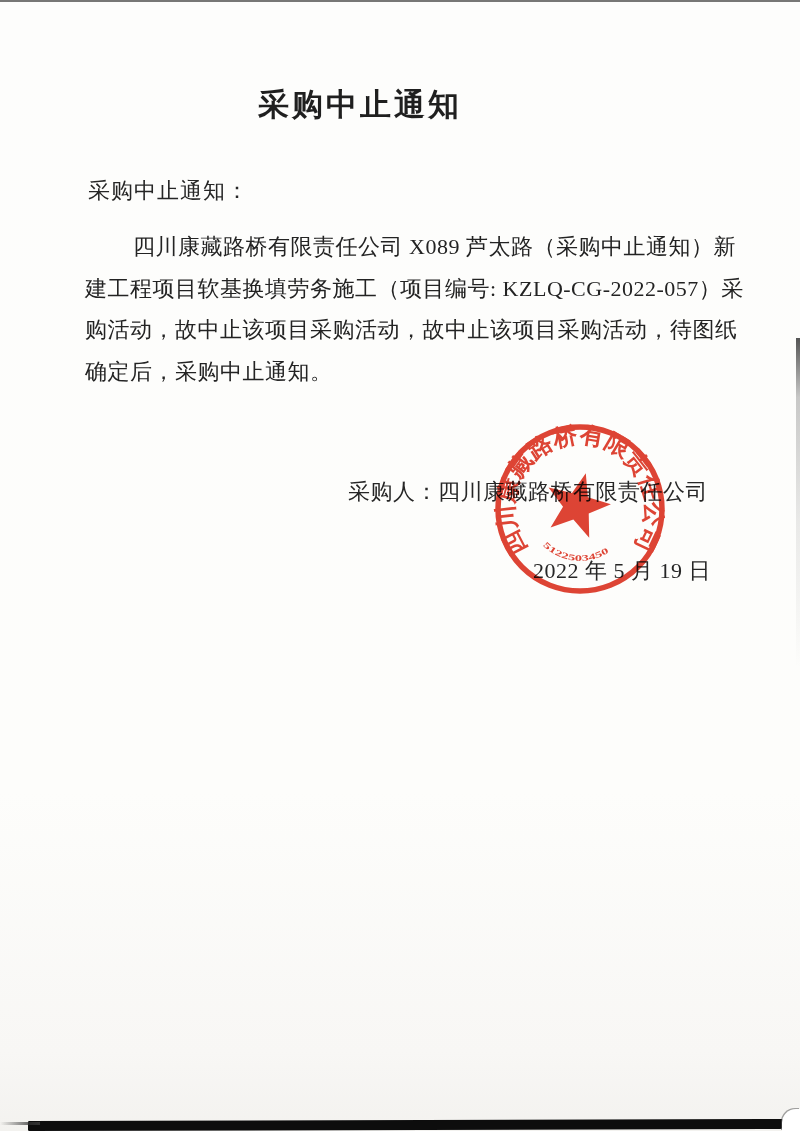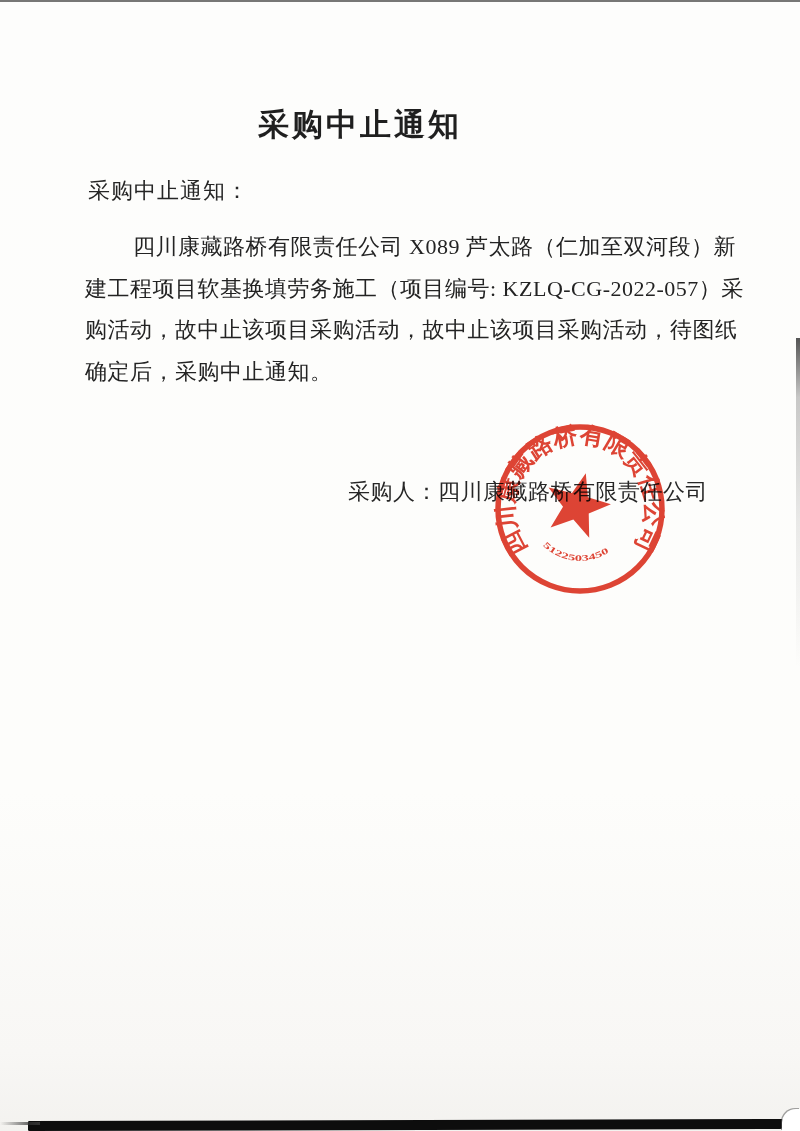--- a/index.html
+++ b/index.html
@@ -42,21 +42,21 @@
     position: absolute; right: 0; top: 338px; width: 4px; height: 330px;
     background: linear-gradient(180deg,
       rgba(55,55,55,.85) 0%,
       rgba(100,100,100,.35) 18%,
       rgba(140,140,140,.18) 55%,
       rgba(160,160,160,0) 100%);
   }
 
   
   .doc-title {
-    position: absolute; top: 104px; left: 0; width: 720px;
+    position: absolute; top: 84px; left: 0; width: 720px;
     box-sizing: border-box;
     text-align: center;
     font-size: 31px; font-weight: bold;
     letter-spacing: 3px;
     color: #1f1f1f;
   }
   .salutation {
     position: absolute; top: 176px; left: 88px;
     font-size: 22px; letter-spacing: 1px;
   }
@@ -102,28 +102,29 @@
   <div class="edge-right"></div>
   <div class="edge-bottom"></div>
   <div class="edge-bottom-fade"></div>
   <div class="corner-br-white"></div>
 
   <div class="doc-title">采购中止通知</div>
 
   <div class="salutation">采购中止通知：</div>
 
   <div class="body-block">
-    <div class="body-line indent">四川康藏路桥有限责任公司 X089 芦太路（仁加至双河段）新</div>
+    <div class="body-line indent">四川康藏路桥有限责任公司 X089 芦太路（采购中止通知）新</div>
     <div class="body-line">建工程项目软基换填劳务施工（项目编号: KZLQ-CG-2022-057）采</div>
     <div class="body-line">购活动，故中止该项目采购活动，故中止该项目采购活动，待图纸</div>
     <div class="body-line">确定后，采购中止通知。</div>
   </div>
 
   <div class="signature-line">采购人：四川康藏路桥有限责任公司</div>
 
+  <div class="date-line">2022 年 5 月 19 日</div>
 
   <div class="seal">
     <svg viewBox="-100 -100 200 200" xmlns="http://www.w3.org/2000/svg">
       <defs>
         <path id="sealTopArc" d="M -52.0 40.6 A 66 66 0 1 1 52.0 40.6" fill="none"></path>
         <path id="sealBottomArc" d="M -39.8 33.4 A 52 52 0 0 0 39.8 33.4" fill="none"></path>
       </defs>
 
       <circle cx="0" cy="0" r="82" fill="none" stroke-width="5.5" stroke="#dd3423"></circle>
 

